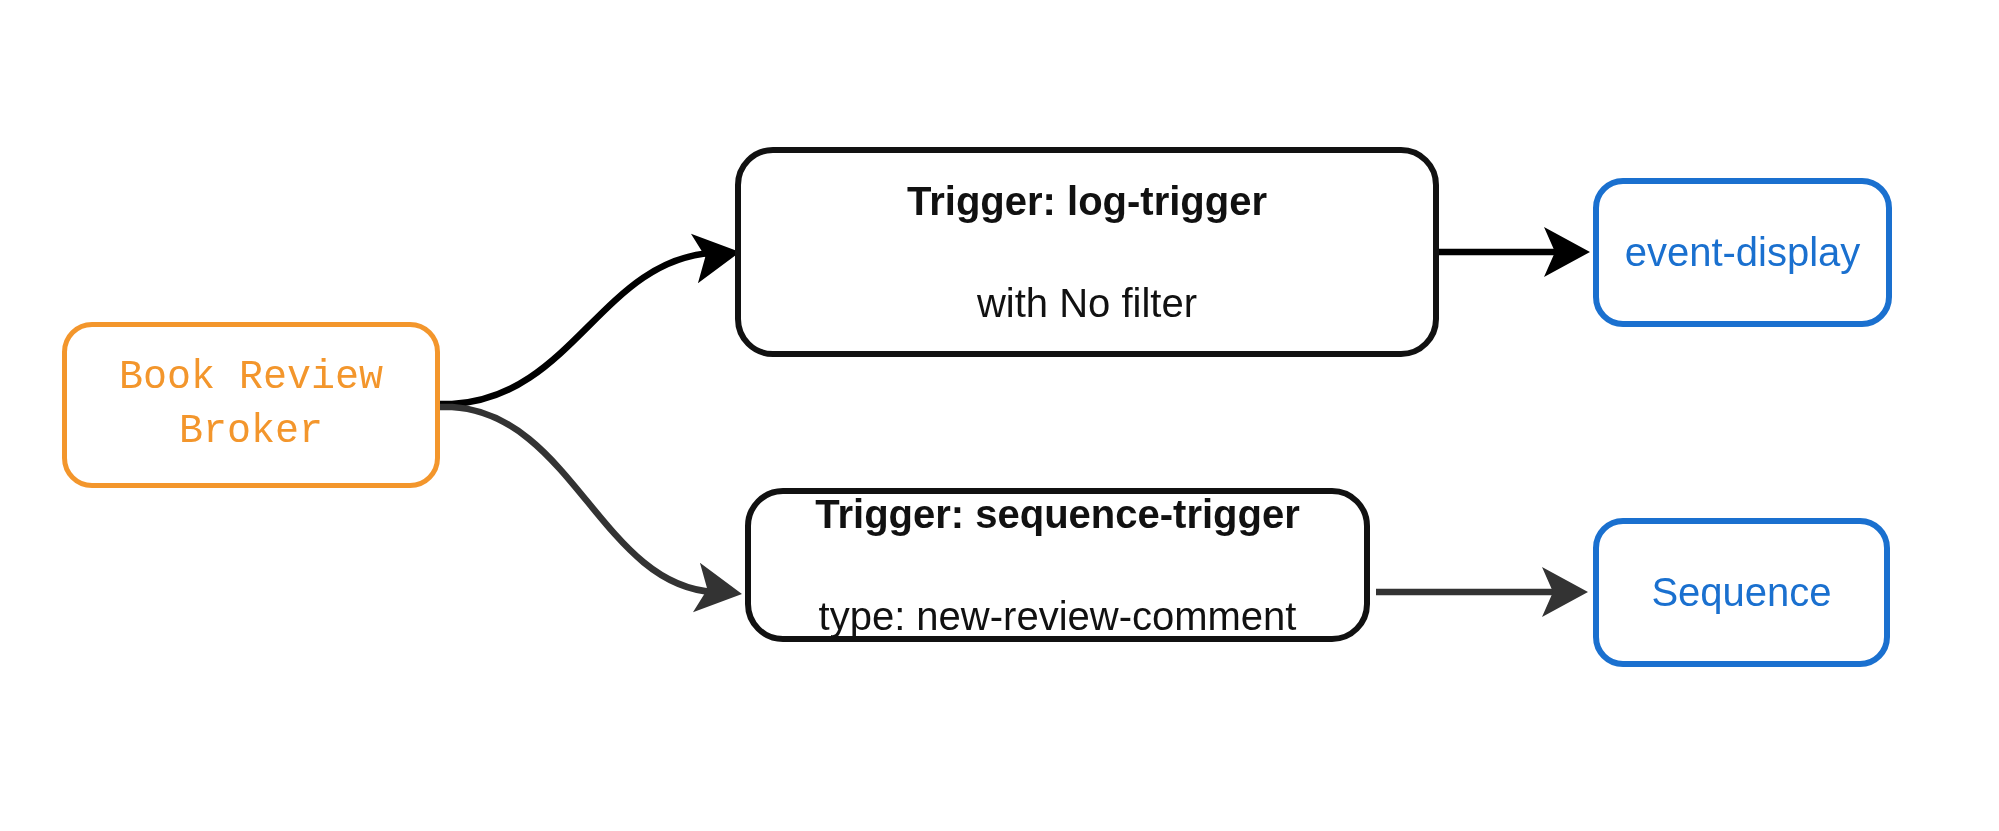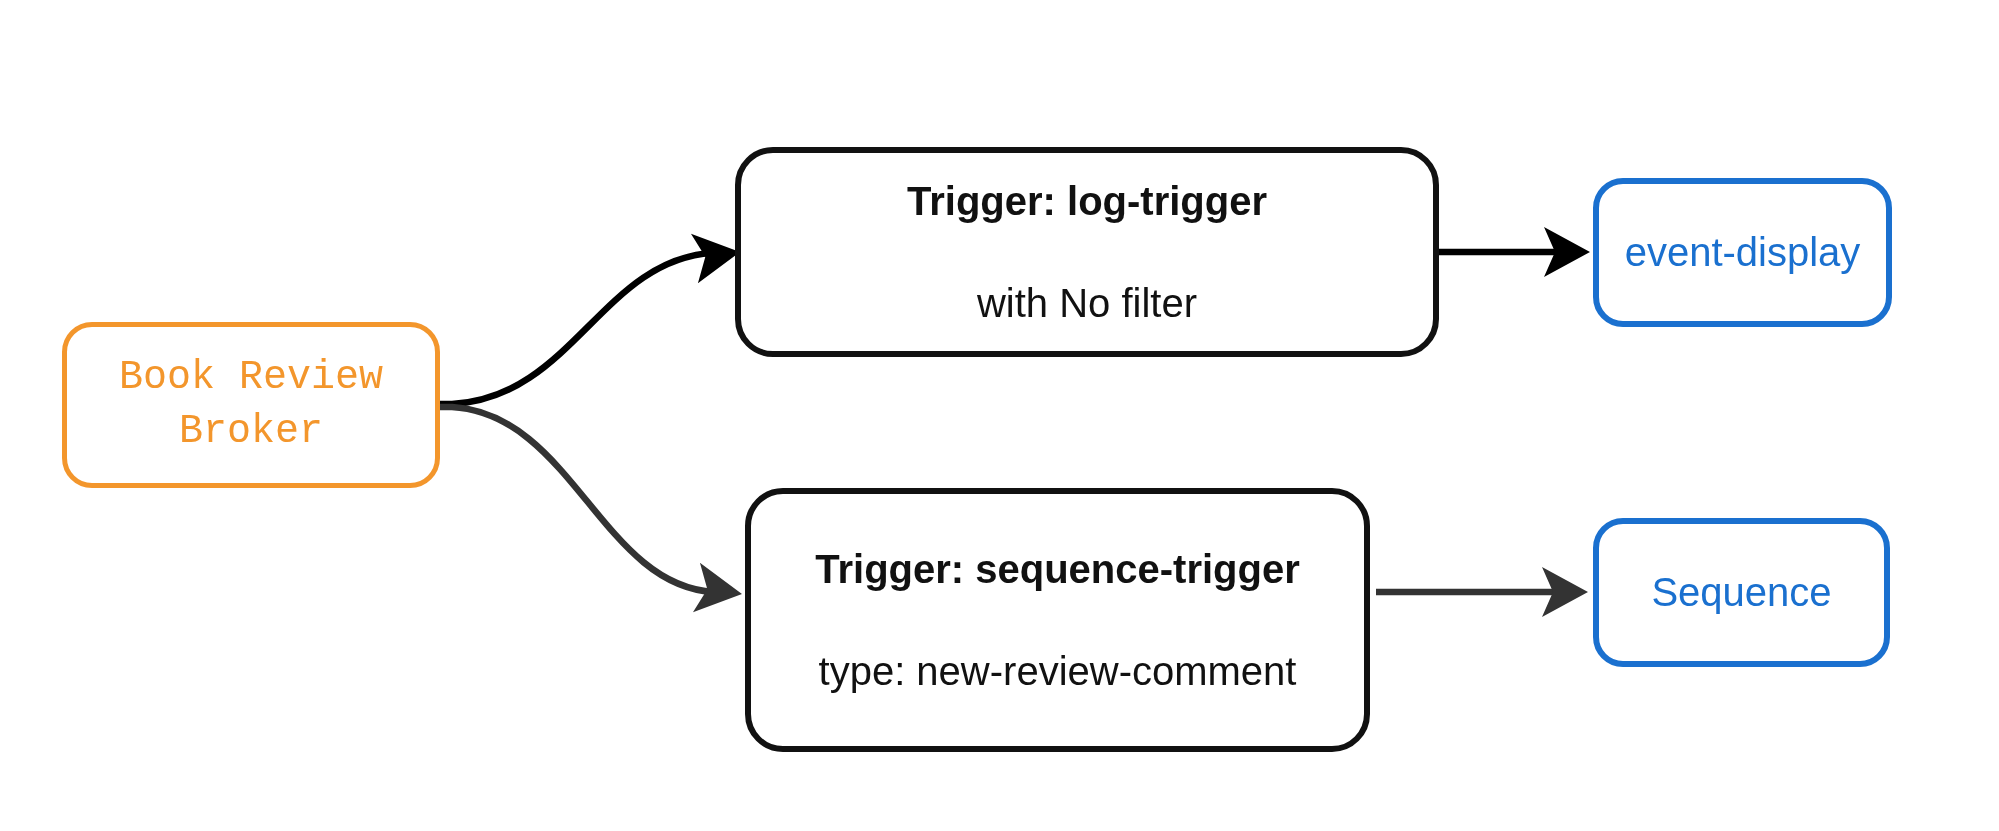--- a/index.html
+++ b/index.html
@@ -44,21 +44,21 @@
     line-height: 60px;
   }
   .node-trigger .title { font-weight: bold; white-space: nowrap; }
   .node-trigger .subtitle { white-space: nowrap; margin-top: 42px; }
   .node-log-trigger {
     left: 735px; top: 147px;
     width: 704px; height: 210px;
   }
   .node-sequence-trigger {
     left: 745px; top: 488px;
-    width: 625px; height: 264px;
+    width: 625px; height: 154px;
   }
   .node-sink {
     border: 6px solid #1A70CF;
     border-radius: 30px;
     color: #1A70CF;
     font-size: 40px;
     white-space: nowrap;
   }
   .node-event-display {
     left: 1593px; top: 178px;

